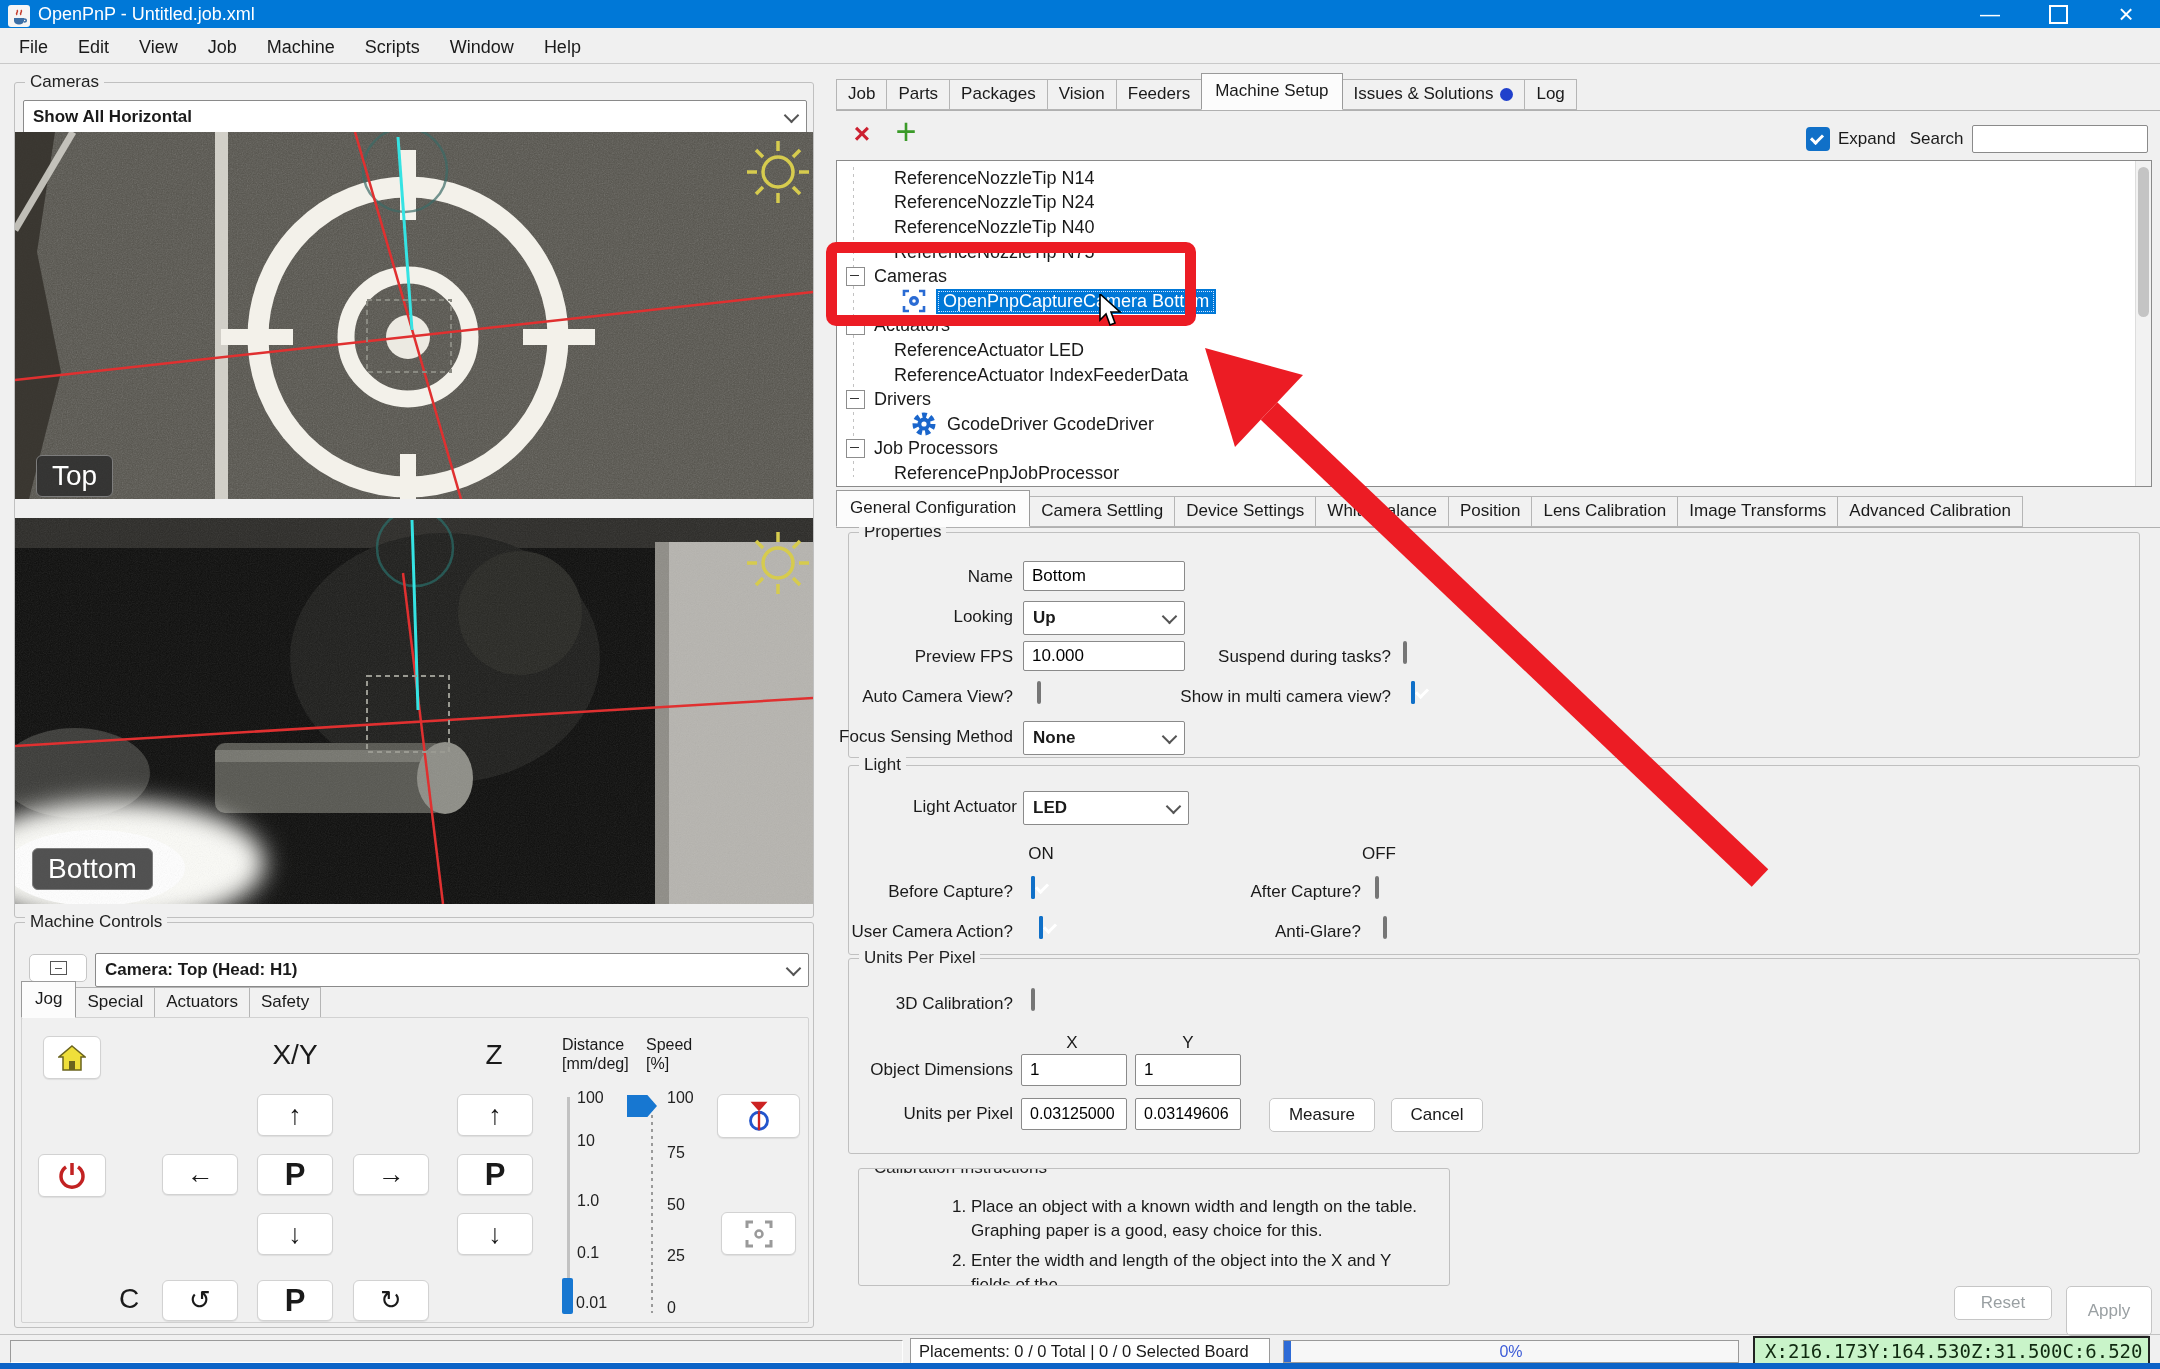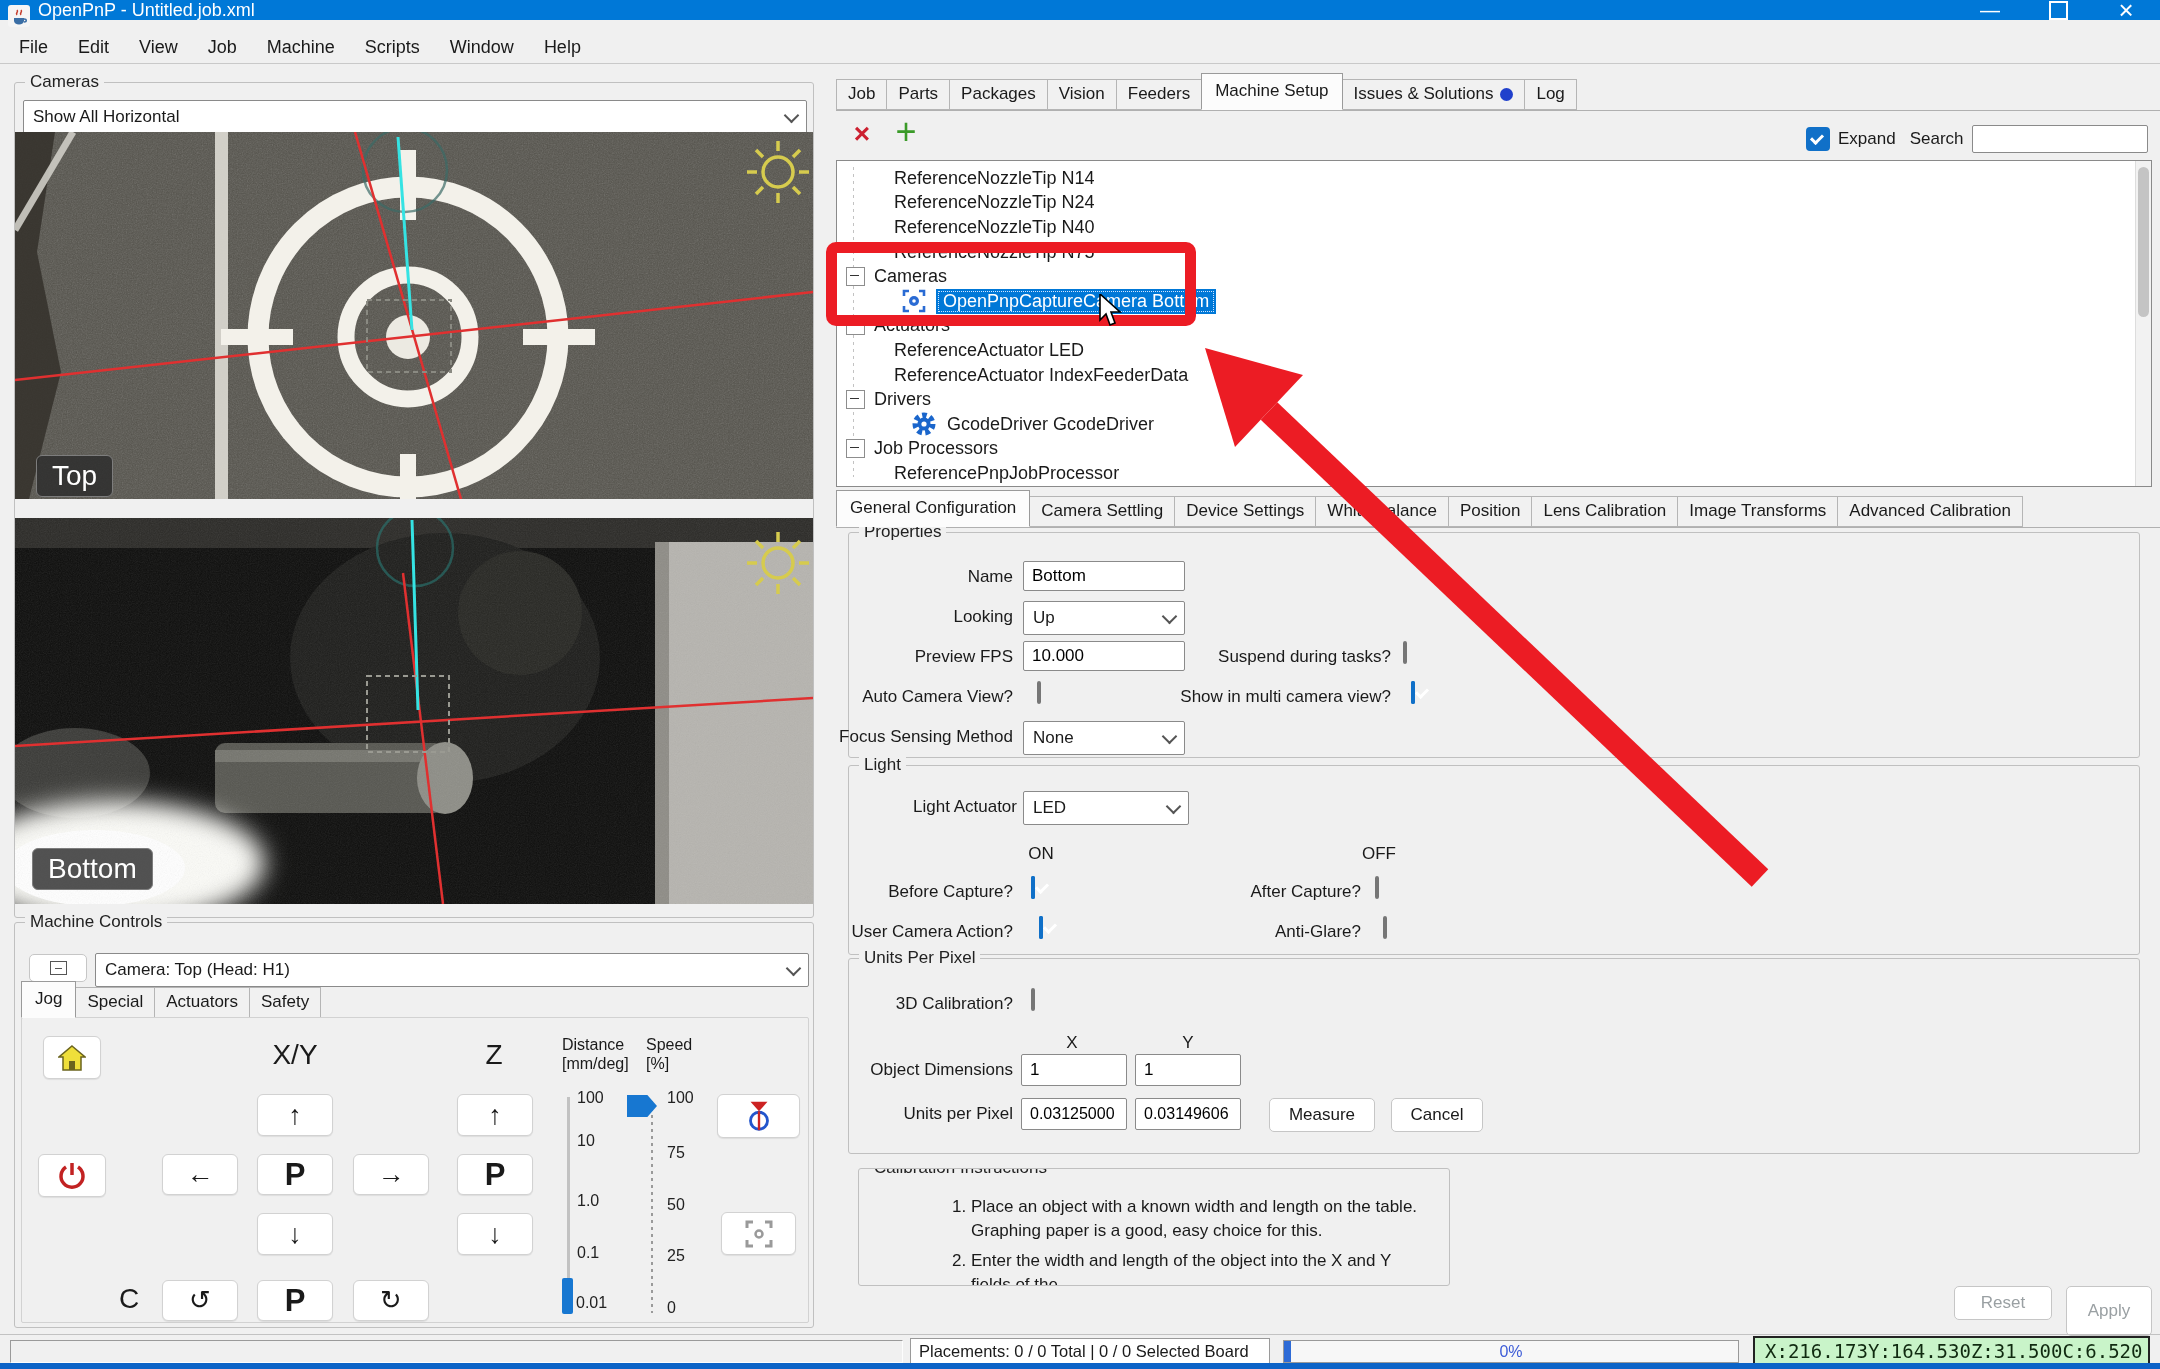--- a/index.html
+++ b/index.html
@@ -1,31 +1,31 @@
 <!DOCTYPE html>
 <html><head>
 <meta charset="utf-8">
 <style>
   html,body{margin:0;padding:0;background:#555;}
   #screen{position:relative;width:2160px;height:1369px;background:#f0f0f0;overflow:hidden;
           font-family:"Liberation Sans","DejaVu Sans",sans-serif;font-size:17px;color:#1a1a1a;}
   .abs{position:absolute;box-sizing:border-box;}
   
-  .titlebar{left:0;top:0;width:2160px;height:20px;background:#0078d7;color:#fff;display:flex;align-items:center;}
+  .titlebar{left:0;top:0;width:2160px;height:28px;background:#0078d7;color:#fff;display:flex;align-items:center;}
   .titlebar .ttl{margin-left:10px;font-size:18px;}
   .wbtn{width:68px;height:32px;display:flex;align-items:center;justify-content:center;color:#fff;font-size:20px;}
   
   .menubar{left:0;top:32px;width:2160px;height:32px;background:#f0f0f0;border-bottom:1px solid #c9c9c9;display:flex;align-items:center;padding-left:4px;font-size:18px;}
   .menu-item{padding:0 15px;}
   
   .grp{border:1px solid #c0c0c0;border-radius:3px;background:#f0f0f0;}
   .grp-label{position:absolute;top:-11px;left:10px;background:#f0f0f0;padding:0 5px;font-size:17px;color:#222;white-space:nowrap;}
   
   .tin{border:1px solid #8a8a8a;background:#fff;font:inherit;padding:0 8px;box-sizing:border-box;border-radius:2px;}
-  .dd{border:1px solid #8a8a8a;background:#fff;display:flex;align-items:center;padding:16px 9px;border-radius:2px;}
+  .dd{border:1px solid #8a8a8a;background:#fff;display:flex;align-items:center;padding:16px 9px;border-radius:2px;font-weight:bold;}
   .chev{margin-left:auto;width:9px;height:9px;border-right:2px solid #555;border-bottom:2px solid #555;transform:rotate(45deg);margin-top:-4px;flex:none;}
   .cb{width:20px;height:20px;border:2px solid #767676;border-radius:4px;background:#fff;position:relative;}
   .cb.on{background:#1070c8;border-color:#1070c8;}
   .cb.on::after{content:'';position:absolute;left:3px;top:5px;width:9px;height:5px;border-left:3px solid #fff;border-bottom:3px solid #fff;transform:rotate(-45deg);}
   .btn{background:#fff;border:1px solid #c6c6c6;border-radius:5px;display:flex;align-items:center;justify-content:center;font:inherit;}
   .btn.dis{color:#9aa0a3;}
   .jbtn{background:#fff;border:1px solid #d2d2d2;border-radius:6px;display:flex;align-items:center;justify-content:center;font-size:27px;font-weight:bold;box-shadow:0 1px 1px rgba(0,0,0,.08);}
   
   .tabrow{display:flex;align-items:flex-end;}
   .tab{border:1px solid #b5b5b5;background:#f1f1f1;padding:4px 11px 5px;margin-right:-1px;font-size:17px;white-space:nowrap;position:relative;}

